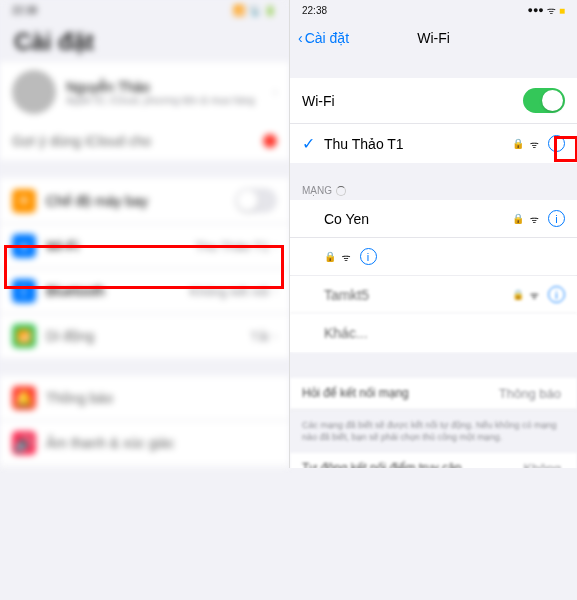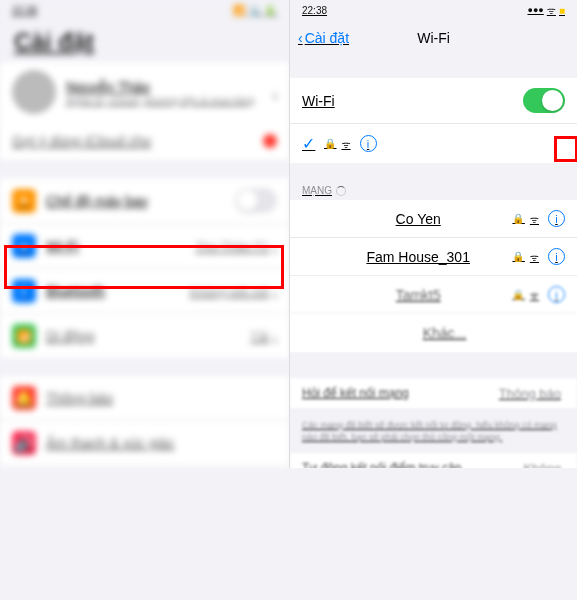--- a/index.html
+++ b/index.html
@@ -1,17 +1,17 @@
 <!DOCTYPE html>
 <html><head>
   <meta charset="utf-8">
   <style>
     * { margin: 0; padding: 0; box-sizing: border-box; font-family: -apple-system, BlinkMacSystemFont, 'Helvetica Neue', sans-serif; }
     body { width: 577px; height: 600px; display: flex; background: #f2f2f7; overflow: hidden; }
-    .pane { height: 468px; overflow: hidden; text-decoration: underline; }
+    .pane { height: 468px; overflow: hidden; }
     .left-pane { width: 289px; filter: blur(3px); background: #f2f2f7; }
     .right-pane { width: 288px; border-left: 1px solid #ddd; background: #f2f2f7; position: relative; }
     .status-bar { height: 18px; display: flex; justify-content: space-between; align-items: center; padding: 2px 12px 0; font-size: 10px; color: #111; }
     .status-right { display: flex; gap: 3px; align-items: center; }
     .nav-bar { height: 40px; display: flex; align-items: center; padding: 0 8px; position: relative; }
     .back-btn { display: flex; align-items: center; color: #007aff; font-size: 14px; gap: 2px; }
     .nav-title { position: absolute; left: 0; right: 0; text-align: center; font-size: 14px; font-weight: 500; color: #000; pointer-events: none; }
     .section { background: #fff; margin-bottom: 28px; }
     .section-gap { height: 20px; }
     .section-header { padding: 4px 12px; font-size: 10px; color: #8e8e93; text-transform: uppercase; display: flex; align-items: flex-end; gap: 4px; background: #f2f2f7; }
@@ -158,45 +158,45 @@
   <div class="section-gap"></div>
   <div class="section" style="margin-bottom:0;">
     <div class="row">
       <div class="row-label">Wi-Fi</div>
       <div class="toggle on">
           <div class="toggle-knob"></div>
         </div>
     </div>
     <div class="row">
       <span class="check">✓</span>
+      <div class="row-label">Thu Thảo T1</div>
       <div class="wifi-icons">
         <span class="lock-icon">🔒</span>
         <span class="wifi-signal-icon">ᯤ</span>
         <span class="info-icon">i</span>
       </div>
     </div>
   </div>
 
   <div class="section-header" style="padding-top:22px;">
     <span>MẠNG</span>
     <span class="spinner"></span>
   </div>
-  <div class="section" style="margin-bottom:26px;text-align:center;">
+  <div class="section" style="margin-bottom:26px;">
     <div class="row">
       <div class="check-spacer"></div>
       <div class="row-label">Co Yen</div>
       <div class="wifi-icons">
         <span class="lock-icon">🔒</span>
         <span class="wifi-signal-icon">ᯤ</span>
         <span class="info-icon">i</span>
       </div>
     </div>
     <div class="row">
       <div class="check-spacer"></div>
-      <div class="row-label">Fam House_301</div>
       <div class="wifi-icons">
         <span class="lock-icon">🔒</span>
         <span class="wifi-signal-icon">ᯤ</span>
         <span class="info-icon">i</span>
       </div>
     </div>
     <div class="row" style="filter:blur(1.5px);">
       <div class="check-spacer"></div>
       <div class="row-label blurry">Tamkt5</div>
       <div class="wifi-icons">

